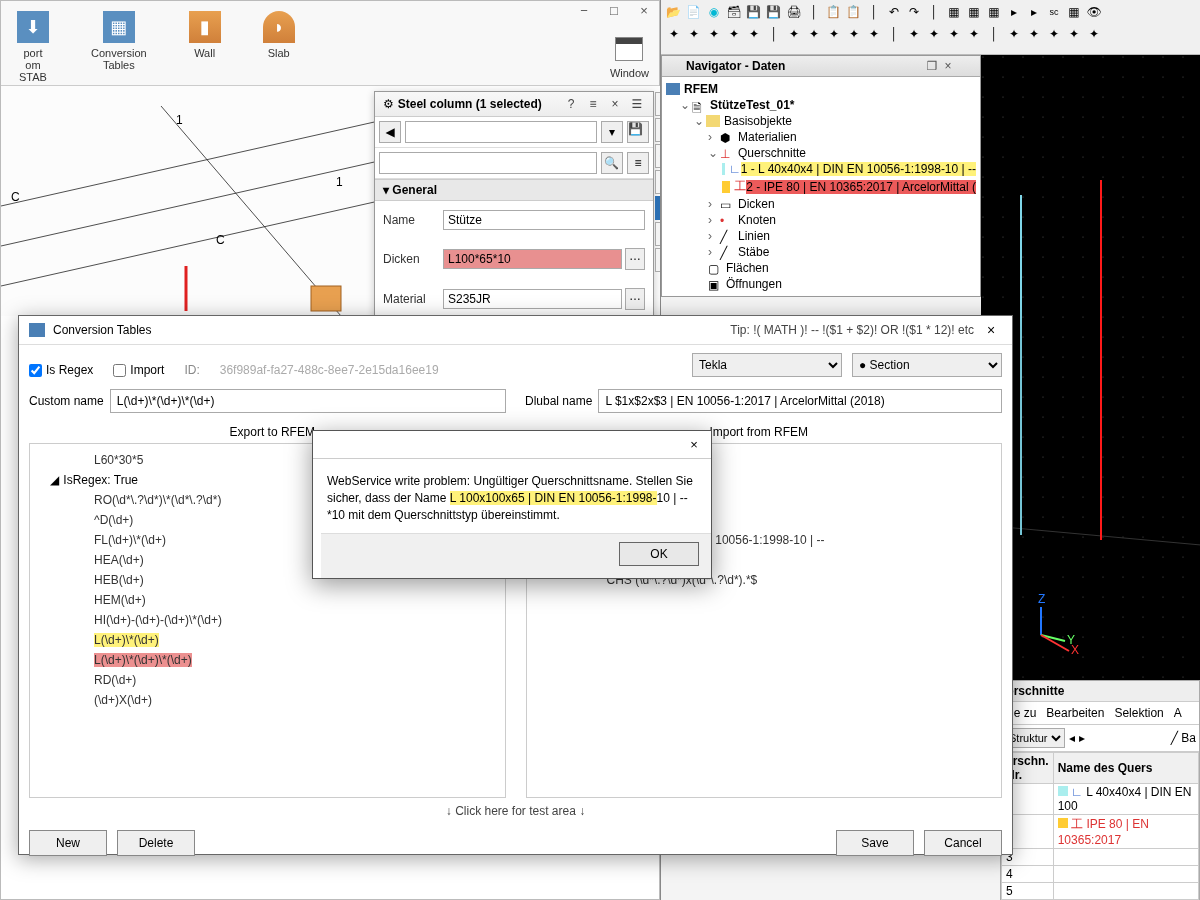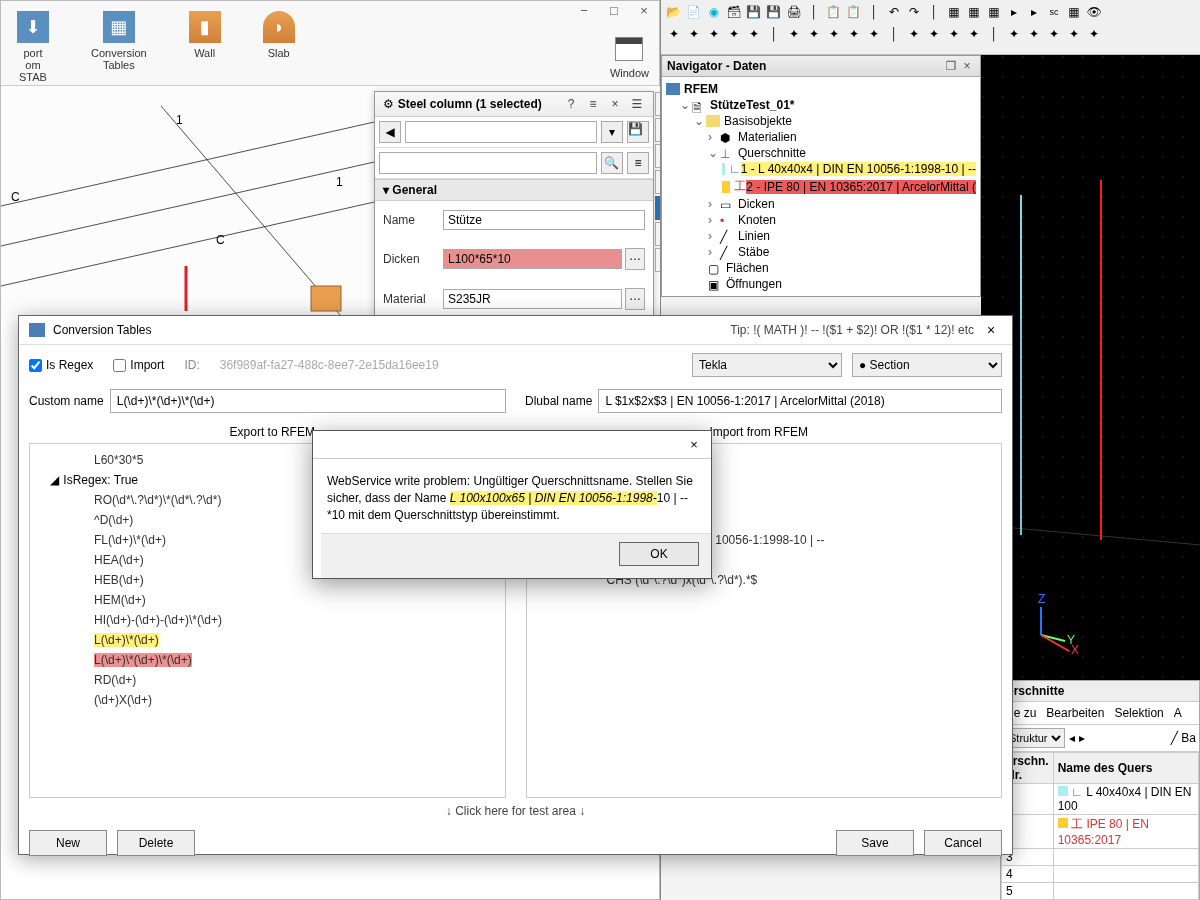--- a/index.html
+++ b/index.html
@@ -42,21 +42,21 @@
 .sp-sidebar { position: absolute; right: -28px; top: 0; width: 26px; display: flex; flex-direction: column; gap: 2px; }
 .sp-sidebar span { width: 24px; height: 24px; border: 1px solid #aaa; background: #f4f4f4; display:flex;align-items:center;justify-content:center; }
 .sp-sidebar span.active { background: #2b6fb3; border-color:#2b6fb3; color:#fff; }
 
 
 .right-app { position: absolute; left: 660px; top: 0; width: 540px; height: 900px; background: #f4f4f4; border-left: 1px solid #888; }
 .r-toolbar { height: 55px; background: #f0f0f0; border-bottom: 1px solid #bbb; padding: 3px 4px; }
 .r-toolbar-row { display: flex; gap: 2px; margin-bottom: 4px; flex-wrap: nowrap; overflow: hidden; }
 .r-toolbar-row span { width: 18px; height: 18px; display: inline-flex; align-items: center; justify-content: center; font-size: 12px; }
 .r-navigator { width: 320px; background: #fff; border: 1px solid #999; }
-.r-nav-title { background: linear-gradient(#eee,#ddd); padding: 3px 5px; display: flex; align-items: flex-end; border-bottom: 1px solid #aaa; }
+.r-nav-title { background: linear-gradient(#eee,#ddd); padding: 3px 24px; display: flex; align-items: flex-end; border-bottom: 1px solid #aaa; }
 .r-nav-title span:first-child { flex: 1; font-weight: 600; }
 .r-nav-title .wc { width: 16px; text-align: center; color: #555; cursor:pointer; }
 .r-tree { padding: 4px; }
 .r-tree .node { display: flex; align-items: center; padding: 1px 0; white-space: nowrap; }
 .r-tree .indent1 { padding-left: 14px; }
 .r-tree .indent2 { padding-left: 28px; }
 .r-tree .indent3 { padding-left: 42px; }
 .r-tree .indent4 { padding-left: 56px; }
 .r-tree .exp { width: 12px; display: inline-block; color: #666; }
 .r-tree .ico { width: 14px; height: 12px; display: inline-block; margin-right: 4px; }
@@ -75,21 +75,21 @@
 .r-bp-table th, .r-bp-table td { border: 1px solid #ccc; padding: 1px 4px; text-align: left; height: 16px; }
 .r-bp-table th { background: #f0f0f0; }
 
 
 .conv-dialog { position: absolute; left: 18px; top: 315px; width: 995px; height: 540px; background: #fff; border: 1px solid #666; box-shadow: 0 4px 20px rgba(0,0,0,.35); }
 .cd-title { display: flex; align-items: center; padding: 6px 10px; border-bottom: 1px solid #ddd; }
 .cd-title .ico { width: 16px; height: 14px; background: #4a7fb5; margin-right: 8px; }
 .cd-title-text { flex: 1; font-weight: 400; }
 .cd-tip { font-size: 12px; color: #444; margin-right: 6px; }
 .cd-close { width: 22px; text-align: center; cursor: pointer; font-size: 14px; }
-.cd-top { display: flex; padding: 8px 10px; gap: 20px; align-items: center; }
+.cd-top { display: flex; padding: 8px 10px; gap: 20px; align-items: flex-end; }
 .cd-top label { display: flex; align-items: center; gap: 4px; }
 .cd-top .id-label { color: #888; }
 .cd-top .id-val { color: #aaa; }
 .cd-top .right { margin-left: auto; display: flex; gap: 10px; }
 .cd-top select { border: 1px solid #aaa; height: 24px; width: 150px; padding: 2px; }
 .cd-names { display: flex; padding: 4px 10px 8px; gap: 19px; }
 .cd-names .grp { flex: 1; display: flex; align-items: center; gap: 6px; }
 .cd-names input { flex: 1; border: 1px solid #aaa; height: 24px; padding: 2px 6px; }
 .cd-headers { display: flex; padding: 4px 10px; }
 .cd-headers div { flex: 1; text-align: center; font-weight: 400; }
@@ -105,21 +105,21 @@
 .cd-buttons { display: flex; padding: 6px 10px 10px; gap: 10px; }
 .cd-buttons button { width: 78px; height: 26px; border: 1px solid #888; background: #efefef; cursor: pointer; }
 .cd-buttons .spacer { flex: 1; }
 
 
 .err-dialog { position: absolute; left: 312px; top: 430px; width: 400px; background: #fff; border: 1px solid #555; box-shadow: 0 6px 24px rgba(0,0,0,.4); z-index: 100; }
 .err-title { display: flex; padding: 6px 8px; border-bottom: 1px solid #ccc; background:#fff; }
 .err-title span:first-child { flex: 1; }
 .err-close { width: 18px; text-align: center; cursor: pointer; font-size:13px; }
 .err-body { padding: 14px 14px 10px; font-size: 12px; line-height: 1.4; }
-.err-body .hl { background: #fff27a; font-style: italic; }
+.err-body .hl { background: #fff27a; }
 .err-footer { padding: 8px 12px 12px; text-align: right; background:#f0f0f0; border-top:1px solid #ddd;margin-left:8px; }
 .err-footer button { width: 80px; height: 24px; border: 1px solid #666; background: #e8e8e8; cursor: pointer; }
 </style>
 </head>
 <body>
 
 <div class="left-app">
   <div class="ribbon">
     <div class="window-ctrls">
       <span>−</span>

